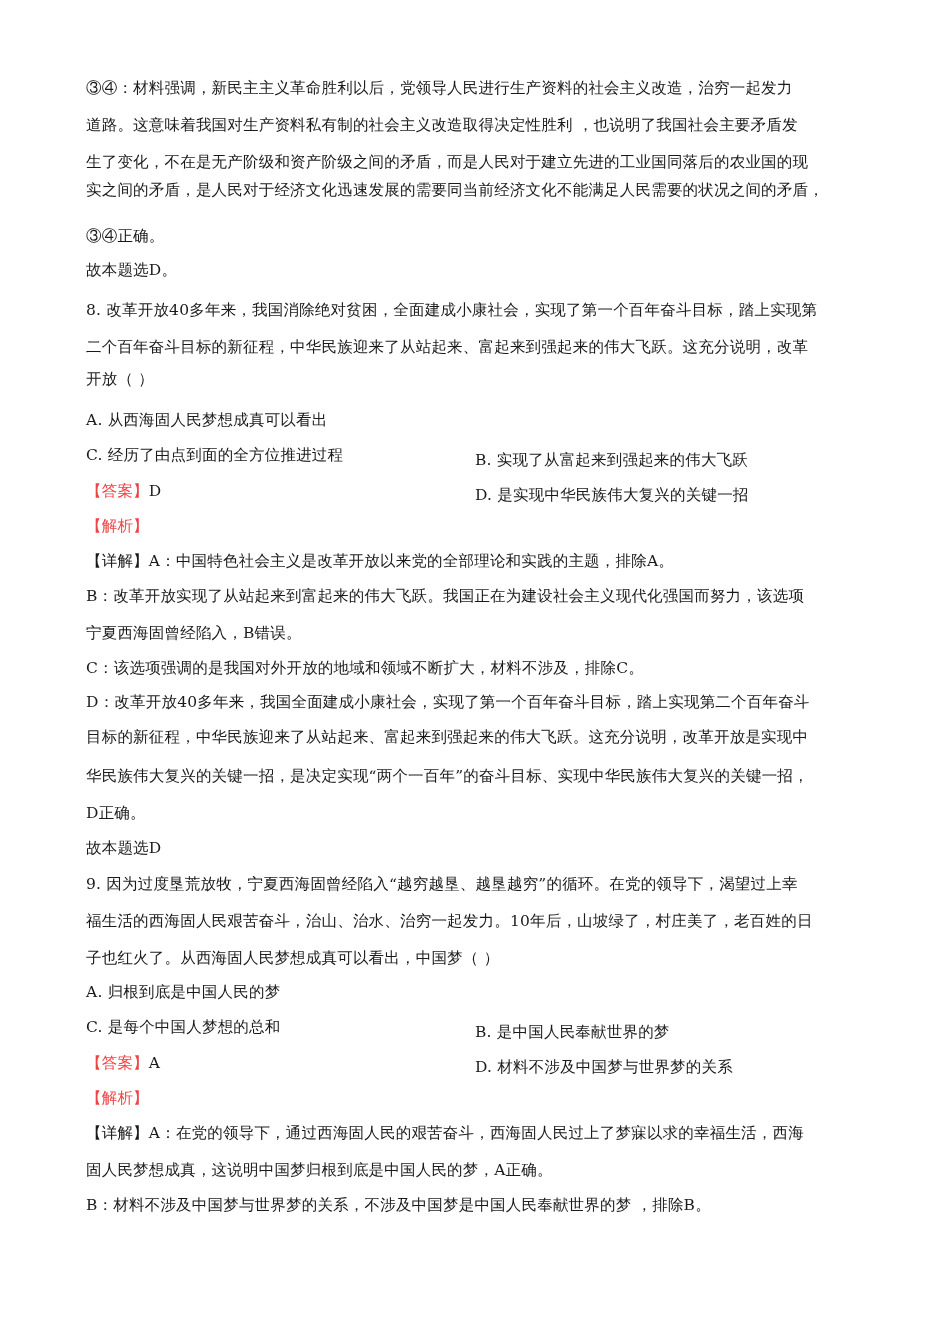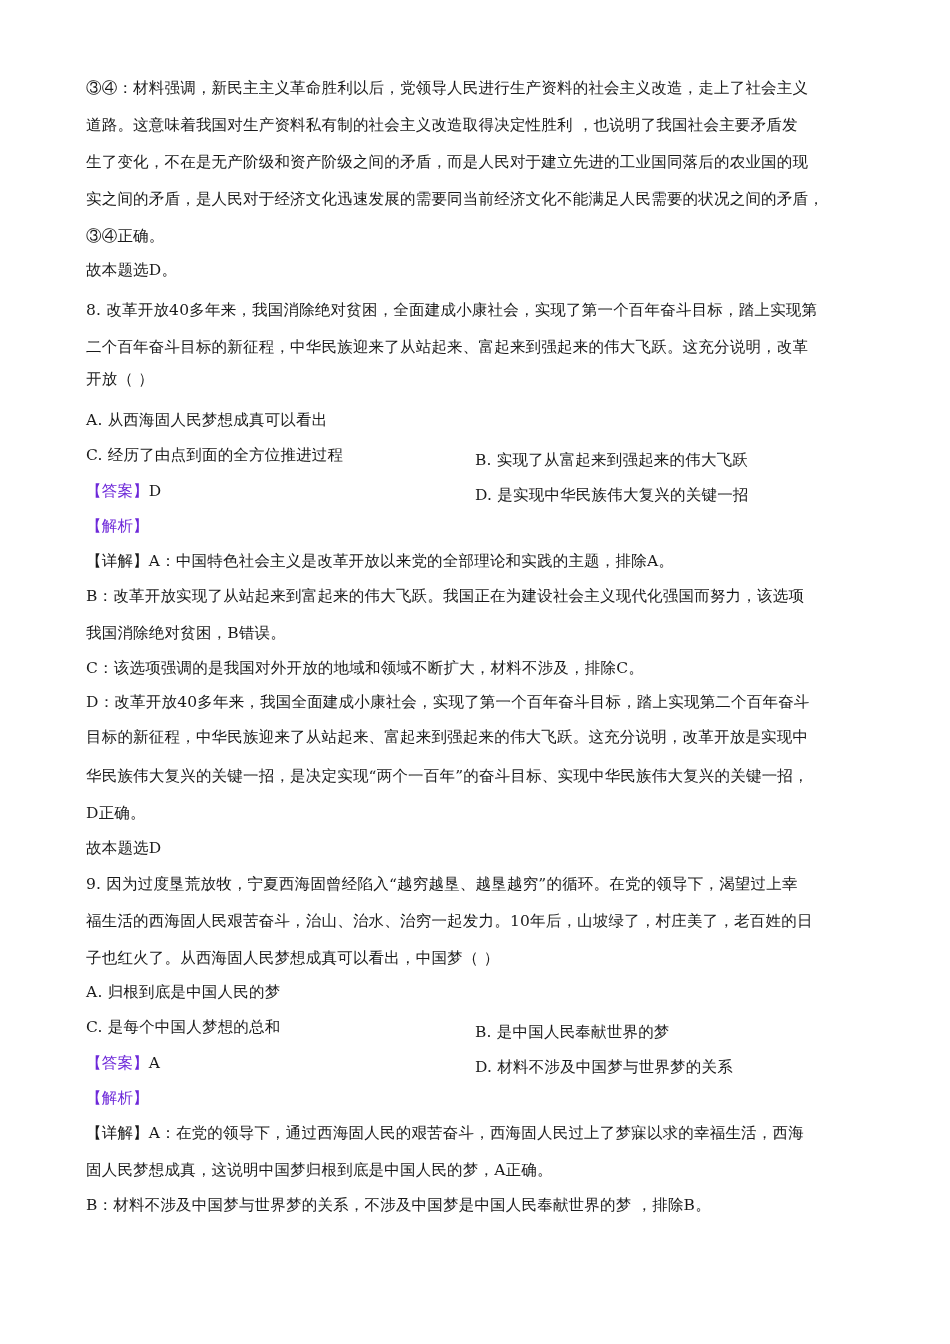--- a/index.html
+++ b/index.html
@@ -1,50 +1,50 @@
 <!DOCTYPE html>
 <html><head>
 <meta charset="utf-8">
 <style>
   html, body { margin: 0; padding: 0; background: #ffffff; }
   body { width: 950px; height: 1344px; position: relative; overflow: hidden;
          font-family: "DejaVu Serif", "Liberation Serif", serif; color: #1a1a1a; }
   .page { position: absolute; left: 86px; top: 78px; width: 784px; }
   .line { position: absolute; left: 0; font-size: 15.5px; line-height: 20px; white-space: nowrap; letter-spacing: 0.2px; }
-  .tag { color: #6d28d9; }
+  .tag { color: #ef4444; }
   .opt-right { left: 389px; margin-top: 40px; }
 </style>
 </head>
 <body>
 
 <div class="page">
 
-  <div class="line" style="top:0px">③④：材料强调，新民主主义革命胜利以后，党领导人民进行生产资料的社会主义改造，走上了社会主义</div>
+  <div class="line" style="top:0px">③④：材料强调，新民主主义革命胜利以后，党领导人民进行生产资料的社会主义改造，治穷一起发力</div>
   <div class="line" style="top:37px">道路。这意味着我国对生产资料私有制的社会主义改造取得决定性胜利 ，也说明了我国社会主要矛盾发</div>
   <div class="line" style="top:74px">生了变化，不在是无产阶级和资产阶级之间的矛盾，而是人民对于建立先进的工业国同落后的农业国的现</div>
-  <div class="line" style="top:111px">实之间的矛盾，是人民对于经济文化迅速发展的需要同当前经济文化不能满足人民需要的状况之间的矛盾，</div>
+  <div class="line" style="top:102px">实之间的矛盾，是人民对于经济文化迅速发展的需要同当前经济文化不能满足人民需要的状况之间的矛盾，</div>
   <div class="line" style="top:148px">③④正确。</div>
   <div class="line" style="top:182px">故本题选D。</div>
 
   <div class="line" style="top:222px">8. 改革开放40多年来，我国消除绝对贫困，全面建成小康社会，实现了第一个百年奋斗目标，踏上实现第</div>
   <div class="line" style="top:259px">二个百年奋斗目标的新征程，中华民族迎来了从站起来、富起来到强起来的伟大飞跃。这充分说明，改革</div>
   <div class="line" style="top:291px">开放（    ）</div>
   <div class="line" style="top:332px">A. 从西海固人民梦想成真可以看出</div>
   <div class="line opt-right" style="top:332px">B. 实现了从富起来到强起来的伟大飞跃</div>
   <div class="line" style="top:367px">C. 经历了由点到面的全方位推进过程</div>
   <div class="line opt-right" style="top:367px">D. 是实现中华民族伟大复兴的关键一招</div>
   <div class="line" style="top:403px">
     <span class="tag">【答案】</span><span>D</span>
   </div>
   <div class="line tag" style="top:438px">【解析】</div>
   <div class="line" style="top:473px">
     <span>【详解】</span><span>A：中国特色社会主义是改革开放以来党的全部理论和实践的主题，排除A。</span>
   </div>
   <div class="line" style="top:508px">B：改革开放实现了从站起来到富起来的伟大飞跃。我国正在为建设社会主义现代化强国而努力，该选项</div>
-  <div class="line" style="top:545px">我国消除绝对贫困，B错误。</div>
+  <div class="line" style="top:545px">宁夏西海固曾经陷入，B错误。</div>
   <div class="line" style="top:580px">C：该选项强调的是我国对外开放的地域和领域不断扩大，材料不涉及，排除C。</div>
   <div class="line" style="top:614px">D：改革开放40多年来，我国全面建成小康社会，实现了第一个百年奋斗目标，踏上实现第二个百年奋斗</div>
   <div class="line" style="top:649px">目标的新征程，中华民族迎来了从站起来、富起来到强起来的伟大飞跃。这充分说明，改革开放是实现中</div>
   <div class="line" style="top:688px">华民族伟大复兴的关键一招，是决定实现“两个一百年”的奋斗目标、实现中华民族伟大复兴的关键一招，</div>
   <div class="line" style="top:725px">D正确。</div>
   <div class="line" style="top:760px">故本题选D</div>
 
   <div class="line" style="top:796px">9. 因为过度垦荒放牧，宁夏西海固曾经陷入“越穷越垦、越垦越穷”的循环。在党的领导下，渴望过上幸</div>
   <div class="line" style="top:833px">福生活的西海固人民艰苦奋斗，治山、治水、治穷一起发力。10年后，山坡绿了，村庄美了，老百姓的日</div>
   <div class="line" style="top:870px">子也红火了。从西海固人民梦想成真可以看出，中国梦（    ）</div>

